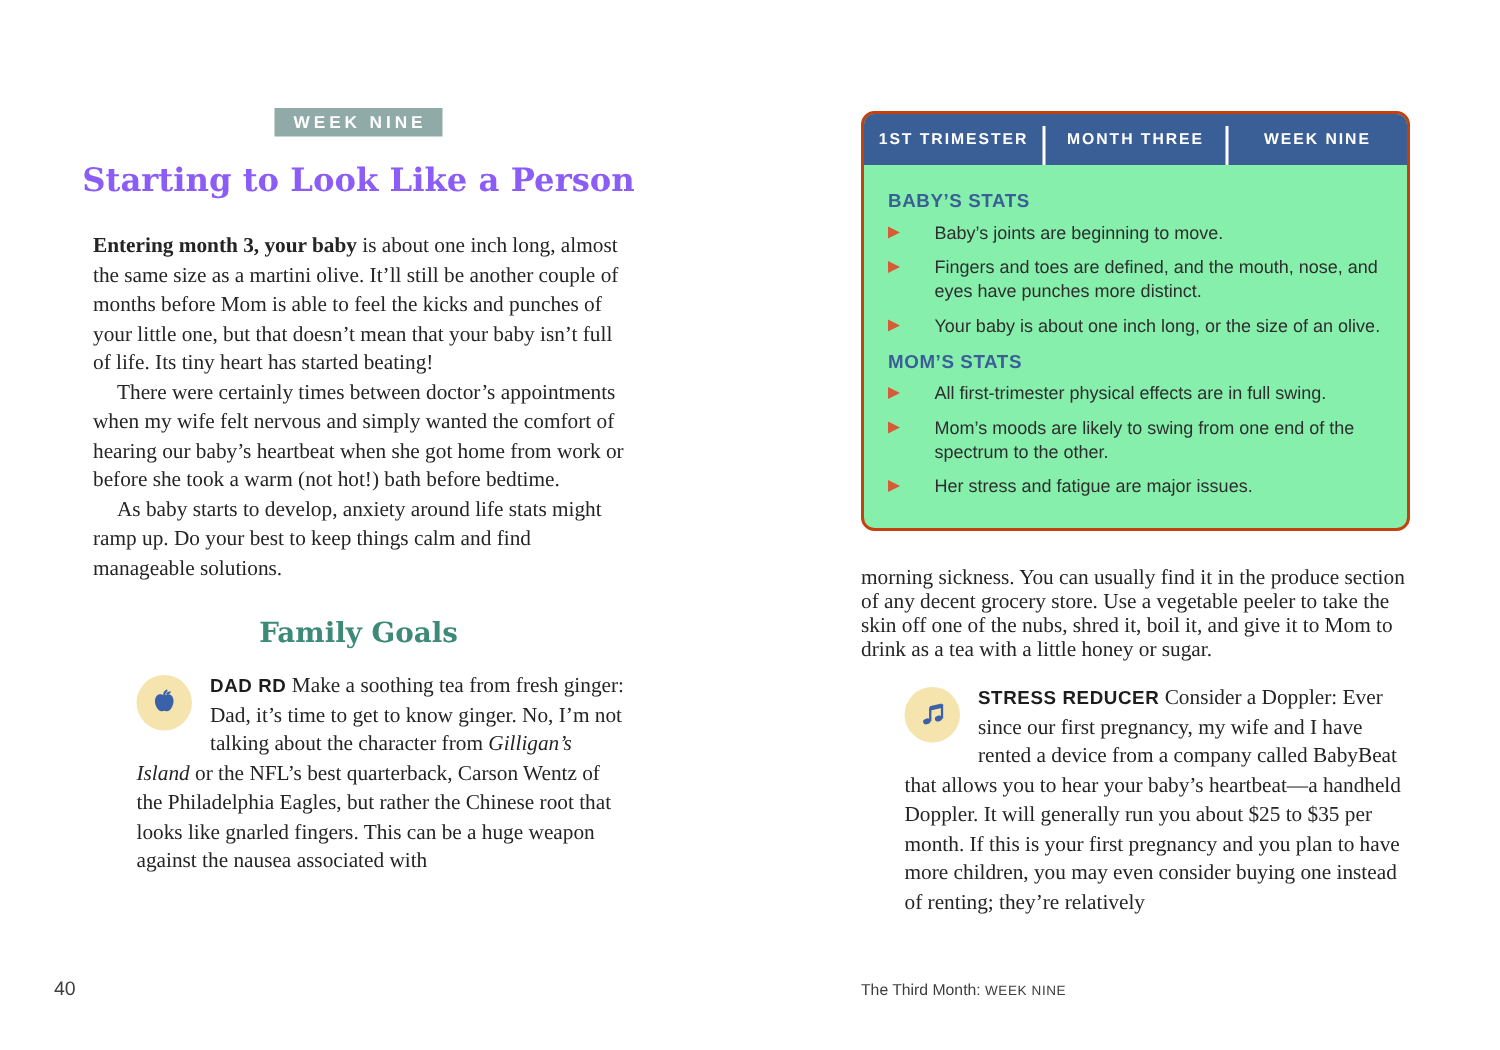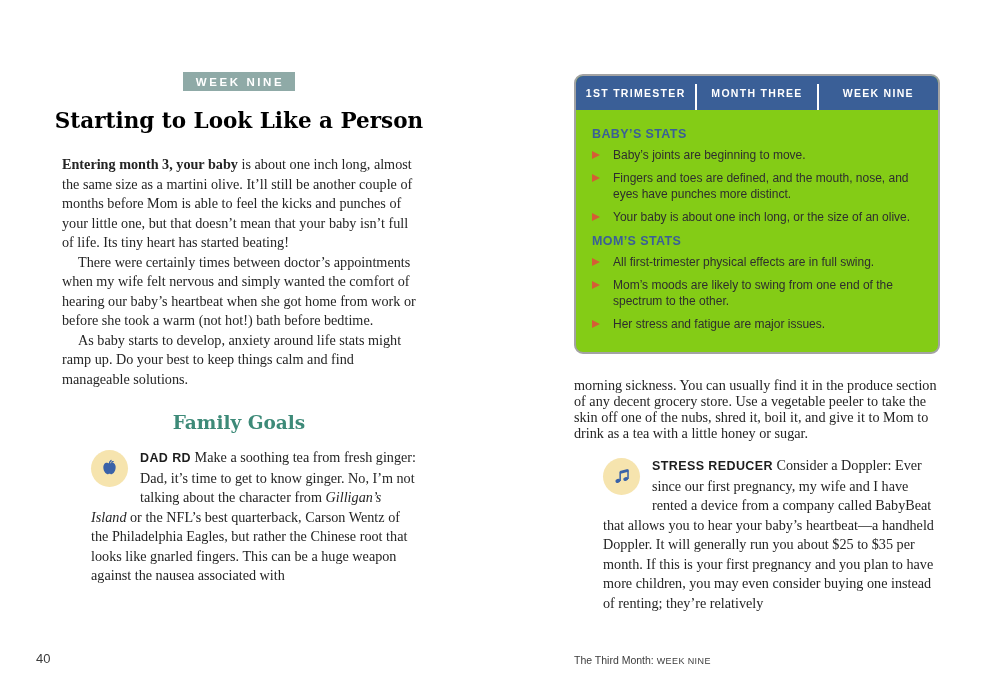--- a/index.html
+++ b/index.html
@@ -12,21 +12,21 @@
   .badge-row{text-align:center;}
   .badge{
     display:inline-block;background:#8faaa7;color:#ffffff;
     font-family:"Liberation Sans",sans-serif;font-weight:bold;
     font-size:11.5px;letter-spacing:2.6px;padding:4px 11px 3px 13px;
   }
   .page-title{
     margin-top:17px;text-align:center;white-space:nowrap;
     margin-left:-34px;margin-right:-34px;
     font-family:"DejaVu Serif",serif;font-weight:bold;
-    font-size:21.5px;color:#000000;letter-spacing:0px;
+    font-size:21.5px;color:#8b5cf6;letter-spacing:0px;
   }
   .body-block{margin-top:22px;font-size:14.2px;line-height:19.5px;}
   .body-block p{margin:0;}
   .p-indent{text-indent:16px;}
   .lead-bold{font-weight:bold;}
   .section-heading{
     margin-top:23px;text-align:center;
     font-family:"DejaVu Serif",serif;font-weight:bold;
     font-size:18.5px;color:#3d8a78;
   }
@@ -36,35 +36,35 @@
     background:#f6e4ae;margin:2px 12px 4px 0;
     display:flex;align-items:center;justify-content:center;
   }
   .tip-label{
     font-family:"Liberation Sans",sans-serif;font-weight:bold;
     font-size:12.5px;letter-spacing:0.4px;color:#1d1d1d;
   }
   .italic{font-style:italic;}
   
   .right-col{position:absolute;left:574px;top:74px;width:366px;}
-  .stats-box{border:2px solid #a3a3a3;border-radius:9px;overflow:hidden;background:#84cc16;}
+  .stats-box{border:2px solid #c2410c;border-radius:9px;overflow:hidden;background:#86efac;}
   .stats-header{background:#3a5f97;height:34px;display:flex;align-items:stretch;}
   .tab{
     flex:1;display:flex;align-items:center;justify-content:center;
     color:#ffffff;font-family:"Liberation Sans",sans-serif;font-weight:bold;
     font-size:10.5px;letter-spacing:1.3px;
   }
   .tab-sep{width:2px;background:#ffffff;height:26px;align-self:flex-end;}
   .stats-body{padding:8px 16px 14px 16px;}
   .stats-heading{
     font-family:"Liberation Sans",sans-serif;font-weight:bold;
     font-size:12.5px;color:#3a5f97;letter-spacing:0.4px;margin:9px 0 4px 0;
   }
   .stat-item{
-    display:flex;gap:13px;margin:6px 0;
+    display:flex;gap:23px;margin:6px 0;
     font-family:"Liberation Sans",sans-serif;font-size:12px;
     line-height:16.5px;color:#2e2e2e;
   }
   .tri{
     margin-top:4px;width:0;height:0;flex:none;
     border-left:8px solid #d55c35;
     border-top:4.5px solid transparent;border-bottom:4.5px solid transparent;
   }
   .right-text{margin-top:23px;font-size:14.2px;line-height:16px;}
   .right-text p{margin:0;}

